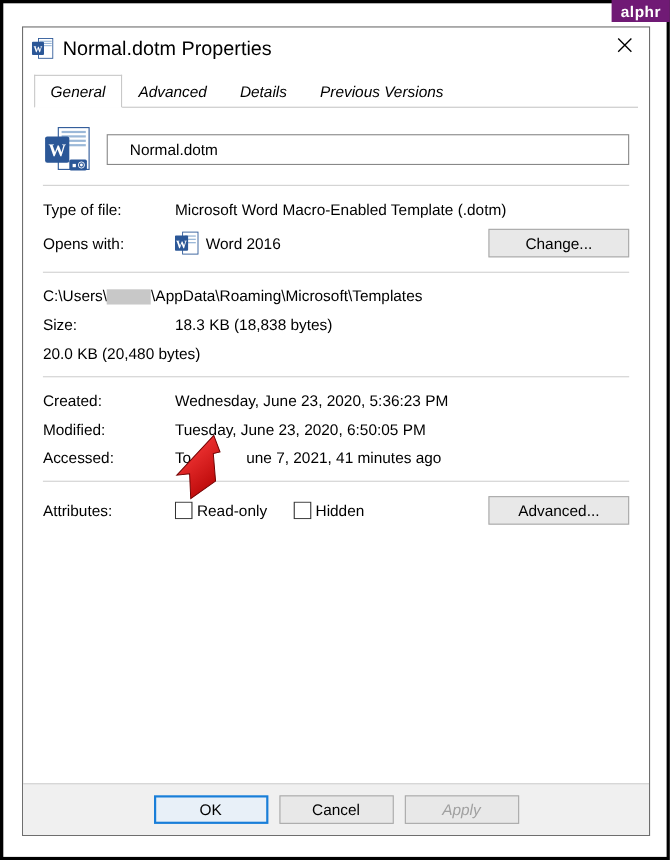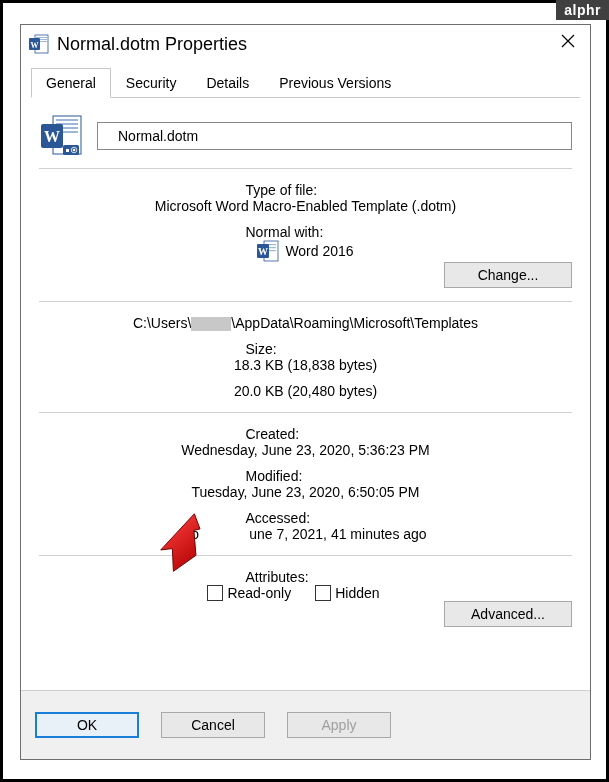--- a/index.html
+++ b/index.html
@@ -15,21 +15,21 @@
     overflow: hidden;
   }
   .outer-border {
     position: absolute;
     top: 0; left: 0; right: 0; bottom: 0;
     border: 3px solid #000;
   }
   .logo-box {
     position: absolute;
     top: 0; right: 0;
-    background: #404040;
+    background: #701a75;
     color: #fff;
     font-weight: bold;
     font-size: 14px;
     padding: 2px 8px;
     letter-spacing: 0.5px;
   }
   .window {
     position: absolute;
     top: 24px;
     left: 20px;
@@ -64,20 +64,21 @@
     line-height: 22px;
     color: #000;
   }
   .tabs-area {
     padding: 0 10px;
   }
   .tabs {
     display: flex;
     border-bottom: 1px solid #c8c8c8;
     margin-top: 6px;
+    font-style: italic;
   }
   .tab {
     padding: 6px 14px;
     font-size: 14px;
     border: 1px solid transparent;
     position: relative;
     top: 1px;
     color: #000;
   }
   .tab.active {
@@ -87,21 +88,20 @@
   }
   .content {
     padding: 10px 18px 10px 18px;
     flex: 1;
     overflow: hidden;
   }
   .row {
     display: flex;
     align-items: center;
     padding: 5px 0;
-    flex-direction: column;
   }
   .row .label {
     width: 120px;
     flex-shrink: 0;
   }
   .row .value {
     flex: 1;
     white-space: nowrap;
     overflow: hidden;
   }
@@ -144,20 +144,21 @@
     min-width: 104px;
     text-align: center;
     cursor: pointer;
   }
   .btn.default {
     border: 2px solid #197ed8;
     background: #e8f0f8;
   }
   .btn.disabled {
     color: #a0a0a0;
+    font-style: italic;
   }
   .change-btn, .advanced-btn {
     margin-left: auto;
     min-width: 128px;
     padding: 4px 0;
   }
   .redacted {
     display: inline-block;
     width: 40px;
     height: 14px;
@@ -171,24 +172,24 @@
     margin-right: 24px;
   }
   .checkbox {
     width: 16px; height: 16px;
     border: 1px solid #333;
     background: #fff;
     flex-shrink: 0;
   }
   .footer {
     border-top: 1px solid #d0d0d0;
-    padding: 21px 14px;
-    display: flex;
-    justify-content: flex-start;
-    gap: 22px;
+    padding: 10px 14px;
+    display: flex;
+    justify-content: center;
+    gap: 10px;
     background: #f0f0f0;
   }
   .arrow {
     position: absolute;
     width: 60px;
     height: 70px;
     pointer-events: none;
   }
 </style>
 </head>
@@ -213,21 +214,21 @@
     <span class="close-btn">
       <svg viewBox="0 0 16 16" width="16" height="16">
           <path d="M2 2 L14 14 M14 2 L2 14" stroke="#000" stroke-width="1.2" fill="none"></path>
         </svg>
     </span>
   </div>
 
   <div class="tabs-area">
     <div class="tabs">
       <div class="tab active">General</div>
-      <div class="tab">Security</div>
+      <div class="tab">Advanced</div>
       <div class="tab">Details</div>
       <div class="tab">Previous Versions</div>
     </div>
   </div>
 
   <div class="content">
     <div class="file-header">
       <span class="big-icon">
         <svg viewBox="0 0 44 44" width="44" height="44">
           <rect x="14" y="2" width="28" height="38" fill="#fff" stroke="#2b5797" stroke-width="1"></rect>
@@ -247,21 +248,21 @@
     </div>
 
     <hr class="divider">
 
     <div class="row">
       <span class="label">Type of file:</span>
       <span class="value">Microsoft Word Macro-Enabled Template (.dotm)</span>
     </div>
 
     <div class="row">
-      <span class="label">Normal with:</span>
+      <span class="label">Opens with:</span>
       <span class="value word-mini">
         <span class="word-mini-icon">
           <svg viewBox="0 0 22 22" width="22" height="22">
             <rect x="7" y="1" width="14" height="20" fill="#fff" stroke="#2b5797" stroke-width="0.8"></rect>
             <rect x="9" y="4" width="10" height="1.2" fill="#9bb8d8"></rect>
             <rect x="9" y="7" width="10" height="1.2" fill="#9bb8d8"></rect>
             <rect x="9" y="10" width="10" height="1.2" fill="#9bb8d8"></rect>
             <rect x="0" y="4" width="12" height="14" rx="1" fill="#2b5797"></rect>
             <text x="6" y="15" font-size="10" fill="#fff" text-anchor="middle" font-weight="bold" font-family="Segoe UI">W</text>
           </svg>

